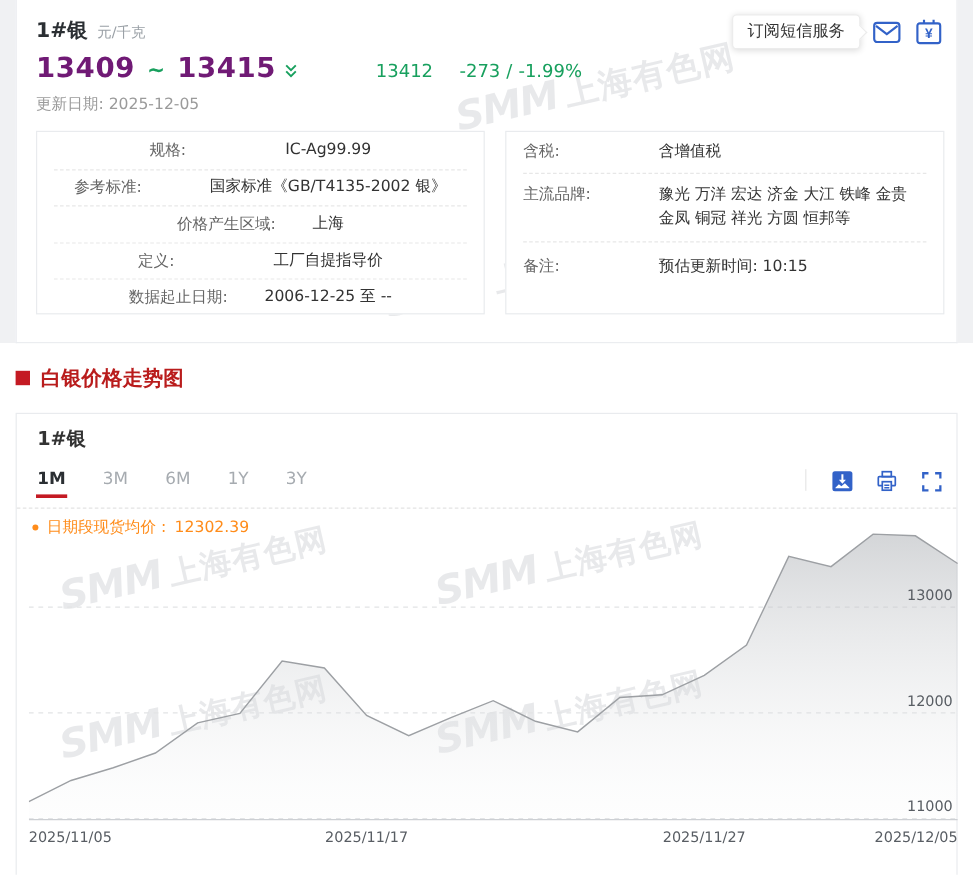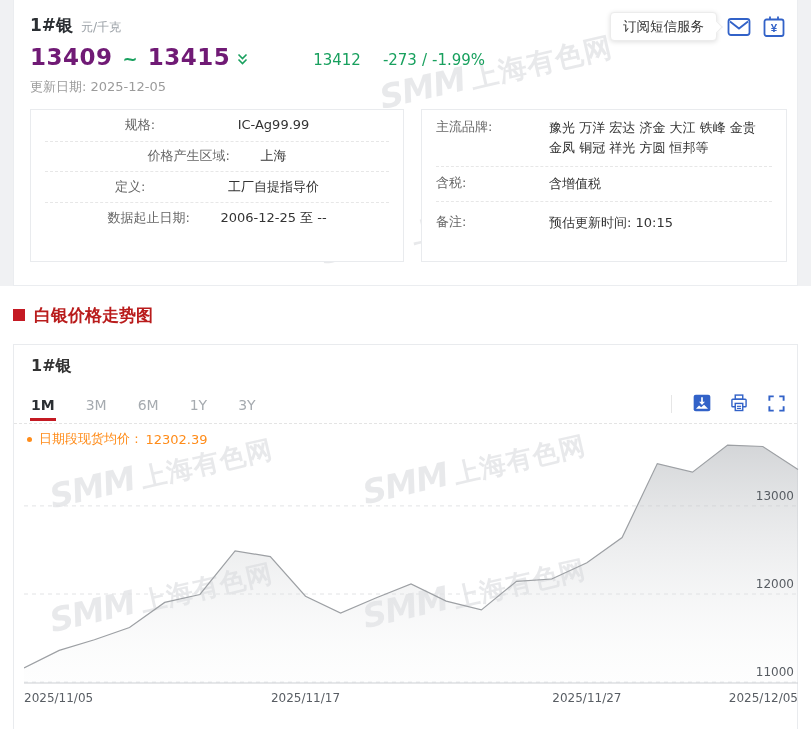--- a/index.html
+++ b/index.html
@@ -54,21 +54,21 @@
   
   .section-heading { height:58px; display:flex; align-items:center; padding-left:13px; background:#fff; }
   .red-square { width:12px; height:12px; background:#c41a23; margin-right:9px; flex:none; }
   .section-title { font-size:17px; font-weight:bold; color:#b91c1c; }
   
   .chart-card {
     margin:0 13px; border:1px solid #e9ebee; background:#fff;
     height:420px; position:relative; padding-top:8px;
   }
   .chart-title { margin:3px 0 0 17px; font-size:16px; font-weight:600; color:#333; position:relative; z-index:2; }
-  .tabs-row { display:flex; align-items:flex-end; margin:14px 11px 0 17px; height:22px; position:relative; z-index:2; }
+  .tabs-row { display:flex; align-items:flex-start; margin:14px 11px 0 17px; height:22px; position:relative; z-index:2; }
   .tab { font-size:14px; color:#a6abb0; margin-right:31px; cursor:pointer; position:relative; }
   .tab.active { color:#2b2f33; font-weight:bold; }
   .tab.active::after {
     content:""; position:absolute; left:-1px; right:-1px; bottom:-8px; height:3px; background:#c41a23;
   }
   .tabs-divider { width:1px; height:18px; background:#e6e6e6; margin-left:auto; margin-right:3px; }
   .tool-btn { width:20px; height:20px; margin-left:17px; display:flex; align-items:center; justify-content:center; cursor:pointer; background:none; border:none; padding:0; }
   .dashed-sep { border-top:1px dashed #e4e4e4; margin-top:10px; }
   .chart-area { position:relative; margin:0 10px; height:292px; }
   .avg-row { position:absolute; top:6px; left:3px; display:flex; align-items:center; gap:7px; z-index:2;
@@ -140,40 +140,44 @@
       </button>
     </div>
 
     <div class="panels">
       <div class="panel panel-left">
         <div class="irow">
           <span class="ilabel">规格:</span>
           <span class="ivalue">IC-Ag99.99</span>
         </div>
         <div class="irow">
+          <span class="ilabel">参考标准:</span>
+          <span class="ivalue">国家标准《GB/T4135-2002 银》</span>
+        </div>
+        <div class="irow">
           <span class="ilabel">价格产生区域:</span>
           <span class="ivalue">上海</span>
         </div>
         <div class="irow">
           <span class="ilabel">定义:</span>
           <span class="ivalue">工厂自提指导价</span>
         </div>
         <div class="irow">
           <span class="ilabel">数据起止日期:</span>
           <span class="ivalue">2006-12-25 至 --</span>
         </div>
       </div>
       <div class="panel panel-right">
+        <div class="irow">
+          <span class="ilabel">含税:</span>
+          <span class="ivalue">含增值税</span>
+        </div>
         <div class="irow irow-brands">
           <span class="ilabel">主流品牌:</span>
           <span class="ivalue" style="width:238px;">豫光 万洋 宏达 济金 大江 铁峰 金贵 金凤 铜冠 祥光 方圆 恒邦等</span>
-        </div>
-        <div class="irow">
-          <span class="ilabel">含税:</span>
-          <span class="ivalue">含增值税</span>
         </div>
         <div class="irow irow-note">
           <span class="ilabel">备注:</span>
           <span class="ivalue">预估更新时间: 10:15</span>
         </div>
       </div>
     </div>
   </div>
 </div>
 

